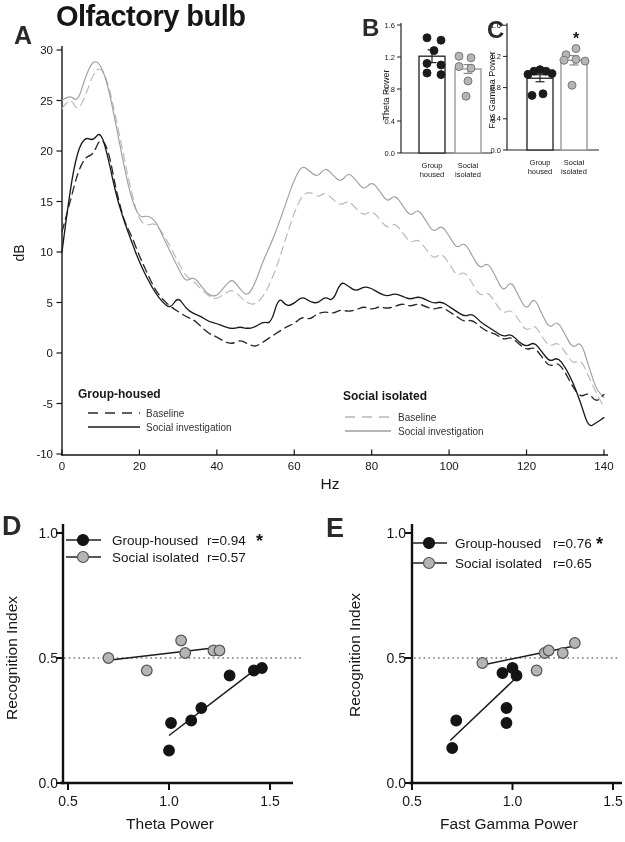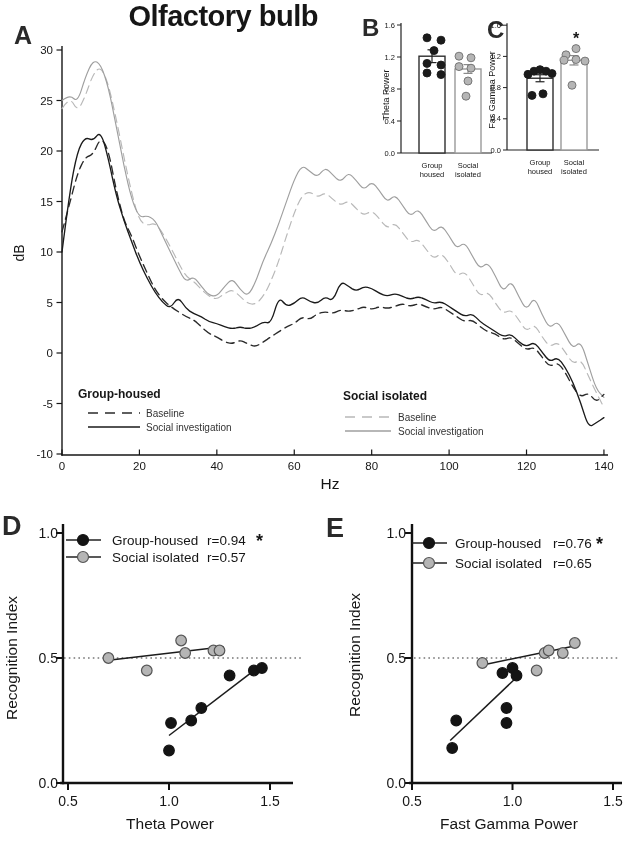--- a/index.html
+++ b/index.html
@@ -1,18 +1,18 @@
 <!DOCTYPE html>
 <html><head>
 <meta charset="utf-8">
 <style>
   html,body{margin:0;padding:0;background:#fff;}
   .figure{position:relative;width:625px;height:842px;background:#ffffff;overflow:hidden;
           font-family:"Liberation Sans",sans-serif;color:#111;}
-  .fig-title{position:absolute;left:56px;top:0px;width:262px;text-align:right;
+  .fig-title{position:absolute;left:56px;top:0px;width:262px;text-align:left;
              font-size:29px;font-weight:bold;letter-spacing:-0.5px;color:#161616;}
   .panel-letter{position:absolute;font-weight:bold;color:#2a2a2a;line-height:1;}
   .pl-a{left:14px;top:23px;font-size:25px;}
   .pl-b{left:362px;top:16px;font-size:24px;}
   .pl-c{left:487px;top:18px;font-size:24px;}
   .pl-d{left:2px;top:513px;font-size:27px;}
   .pl-e{left:326px;top:515px;font-size:27px;}
   svg.fig-canvas{position:absolute;left:0;top:0;}
   svg text{font-family:"Liberation Sans",sans-serif;}
 </style>

